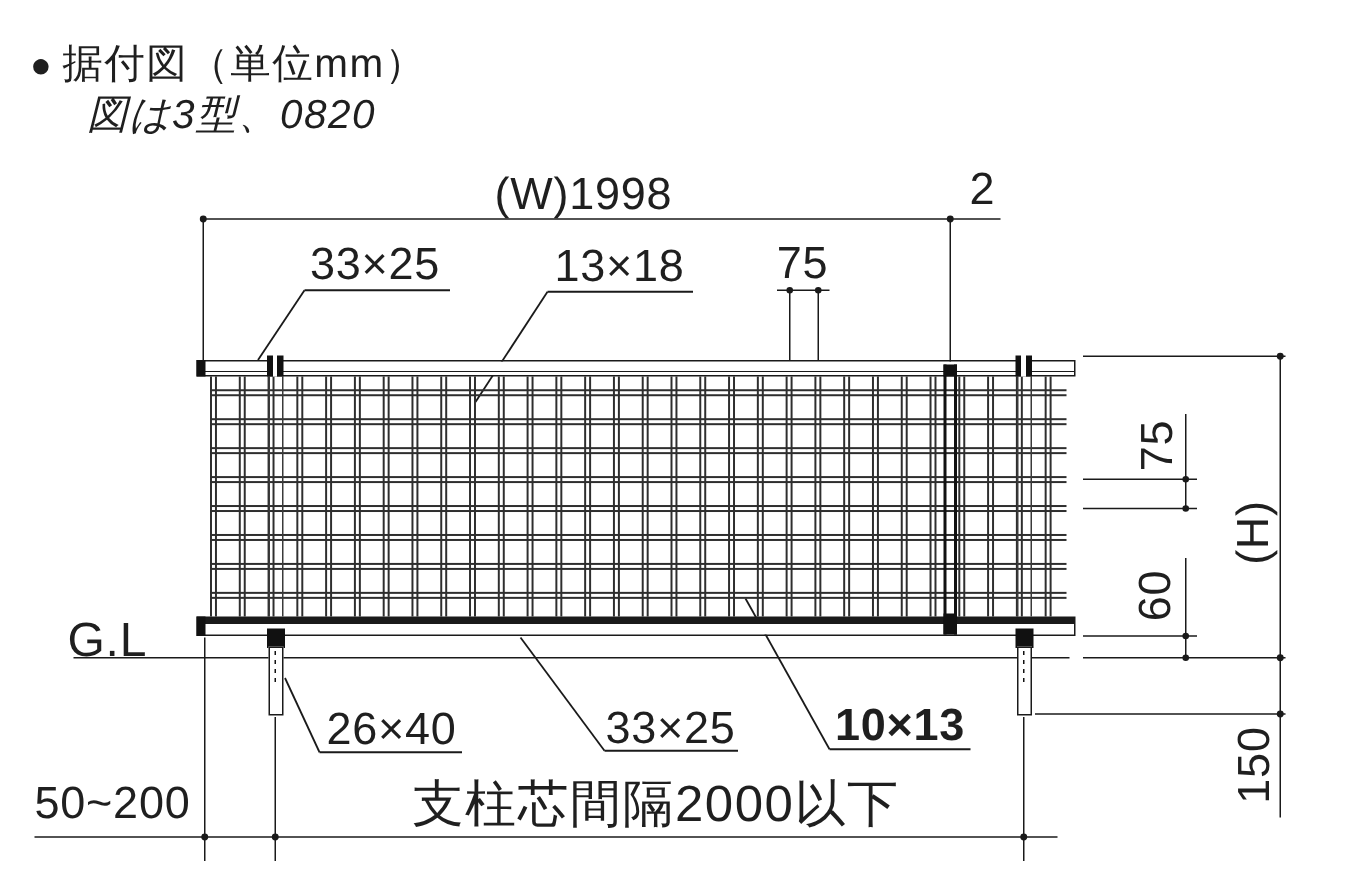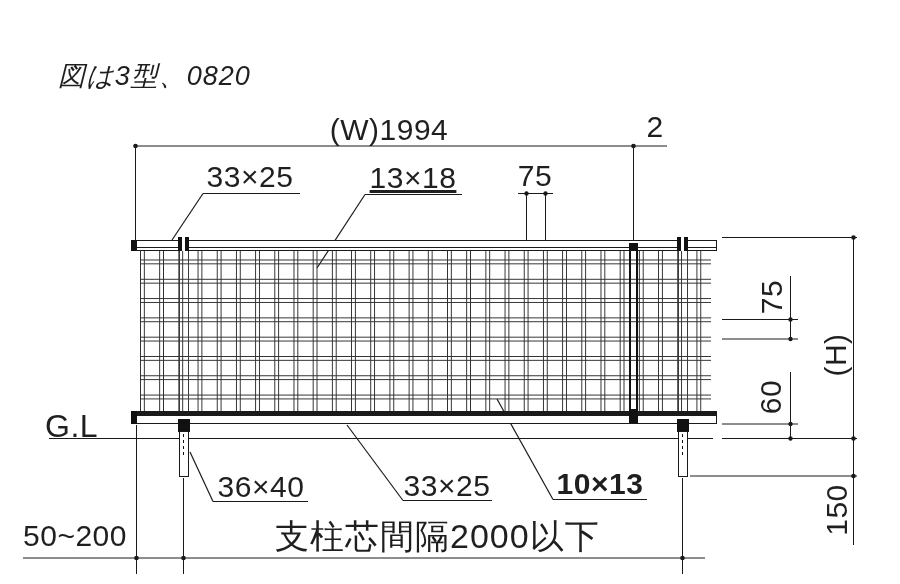--- a/index.html
+++ b/index.html
@@ -120,31 +120,34 @@
   <div class="part pL pbrk"></div>
   <div class="part pL pfoot"></div>
   <div class="part pL pdash"></div>
 
   <div class="part pR pmid"></div>
   <div class="part pR pcap"></div>
   <div class="part pR pbrk"></div>
   <div class="part pR pfoot"></div>
   <div class="part pR pdash"></div>
 
+  <div class="ttl" style="left:20px;top:24px;">
+    <span class="bullet">●</span><span>据付図（単位mm）</span>
+  </div>
   <div class="ttl" style="left:58px;top:58px;font-style:italic;">図は3型、0820</div>
 
-  <div class="lbl" style="left:304px;top:113px;width:170px;">(W)1994</div>
+  <div class="lbl" style="left:304px;top:113px;width:170px;">(W)1998</div>
   <div class="lbl" style="left:640px;top:110px;width:30px;">2</div>
   <div class="lbl" style="left:200px;top:160px;width:100px;">33×25</div>
-  <div class="lbl" style="left:363px;top:161px;width:100px;text-decoration:underline;">13×18</div>
+  <div class="lbl" style="left:363px;top:161px;width:100px;">13×18</div>
   <div class="lbl" style="left:505px;top:159px;width:60px;">75</div>
   <div class="lbl rot" style="left:742px;top:282px;">75</div>
   <div class="lbl rot" style="left:806px;top:340px;">(H)</div>
   <div class="lbl rot" style="left:741px;top:382px;">60</div>
   <div class="lbl rot" style="left:807px;top:495px;">150</div>
   <div class="lbl" style="left:45px;top:409px;font-size:32px;text-align:left;">G.L</div>
-  <div class="lbl" style="left:211px;top:470px;width:100px;">36×40</div>
+  <div class="lbl" style="left:211px;top:470px;width:100px;">26×40</div>
   <div class="lbl" style="left:397px;top:469px;width:100px;">33×25</div>
   <div class="lbl" style="left:550px;top:467px;width:100px;font-weight:bold;">10×13</div>
   <div class="lbl" style="left:10px;top:519px;width:130px;text-align:center;">50~200</div>
   <div class="lbl jp" style="left:275px;top:521px;width:270px;line-height:30px;">支柱芯間隔2000以下</div>
 
 </div>
 
 </body></html>

